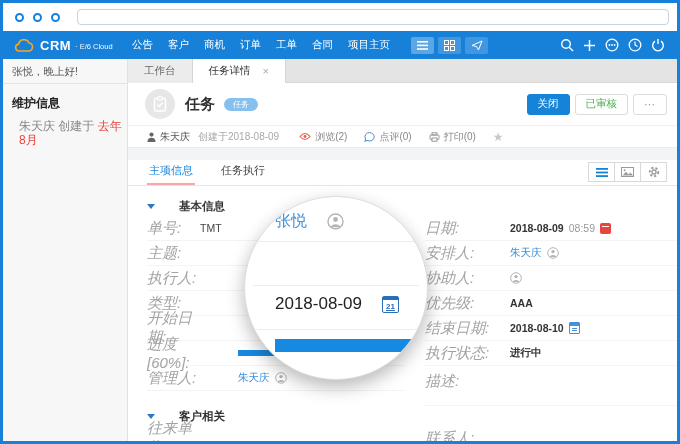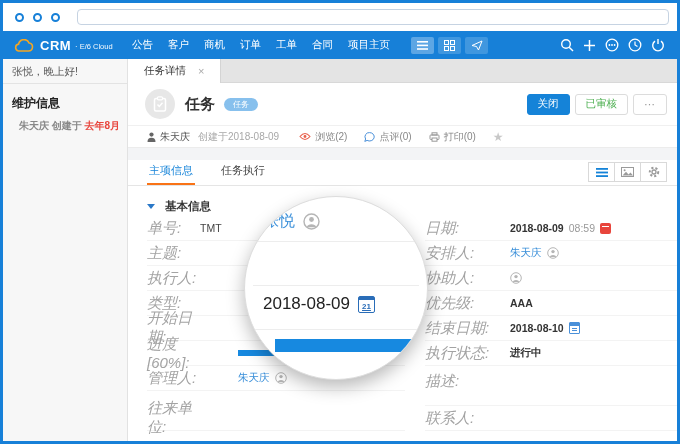--- a/index.html
+++ b/index.html
@@ -27,21 +27,21 @@
   .tool-btn.active { background:rgba(255,255,255,.3); }
   .nav-right { margin-left:auto; display:flex; align-items:center; gap:9px; }
   .nav-right svg { cursor:pointer; }
 
   
   .body { display:flex; height:382px; }
   .sidebar { width:125px; background:#f7f7f7; border-right:1px solid #e2e2e2; flex-shrink:0; }
   .greeting { height:25px; line-height:25px; padding-left:9px; font-size:10.5px; color:#555;
               border-bottom:1px solid #e3e3e3; }
   .side-title { margin:11px 0 2px 9px; font-size:12px; font-weight:bold; color:#222; }
-  .side-line { margin:7px 0 0 16px; font-size:10px; color:#888; line-height:14px;font-weight:bold; }
+  .side-line { margin:7px 0 0 16px; font-size:12px; color:#888; line-height:14px; }
   .side-line .hl { color:#e8453c; }
 
   .main { flex:1; display:flex; flex-direction:column; background:#fff; min-width:0; }
 
   
   .tabbar { height:24px; background:#e4e4e4; display:flex; border-bottom:1px solid #d8d8d8; flex-shrink:0; }
   .tab { height:24px; display:flex; align-items:center; padding:0 16px; font-size:10.5px; color:#666;
          border-right:1px solid #d4d4d4; cursor:pointer; background:#ececec; }
   .tab.active { background:#fff; color:#333; }
   .tab-close { margin-left:12px; color:#aaa; font-size:11px; }
@@ -69,28 +69,28 @@
   .mi-views { margin-left:20px; }
   .mi { margin-left:17px; }
   .meta-star { margin-left:17px; color:#c8c8c8; font-size:12px; cursor:pointer; }
 
   .graystrip { height:12px; background:#f3f4f6; flex-shrink:0; }
 
   
   .subtab-bar { height:26px; display:flex; align-items:flex-end; padding-left:19px;
                 border-bottom:1px solid #e5e5e5; flex-shrink:0; }
   .subtab { font-size:11px; color:#444; padding:0 2px 7px; margin-right:24px; cursor:pointer; }
-  .subtab.active { color:#1583d8; border-bottom:2px solid #f97316; padding-bottom:5px; }
+  .subtab.active { color:#1583d8; border-bottom:2px solid #fca5a5; padding-bottom:5px; }
   .view-toolbar { margin-left:auto; margin-right:10px; display:flex; margin-bottom:3px; }
   .view-btn { width:27px; height:20px; border:1px solid #d9d9d9; background:#fff; display:flex;
               align-items:center; justify-content:center; cursor:pointer; margin-left:-1px; }
 
   
   .form { flex:1; padding:10px 0 0 19px; overflow:hidden; }
-  .sec-h { height:20px; display:flex; align-items:center; gap:10px; font-size:11.5px;
+  .sec-h { height:20px; display:flex; align-items:center; gap:24px; font-size:11.5px;
            font-weight:bold; color:#333; }
   .tri { width:0; height:0; border-left:4px solid transparent; border-right:4px solid transparent;
          border-top:5px solid #2a78c8; }
   .cols { display:flex; align-items:flex-start; }
   .col-left { width:258px; flex-shrink:0; }
   .col-right { flex:1; padding-left:20px; min-width:0; }
   .row { display:flex; align-items:center; height:25px; border-bottom:1px solid #f3f3f3; }
   .row.tall { height:40px; align-items:flex-start; padding-top:6px; }
   .lbl { width:53px; flex-shrink:0; font-size:15px; color:#a3a3a3;font-style:italic; }
   .col-right .lbl { width:85px; }
@@ -104,21 +104,21 @@
   .cal-red::after { content:""; position:absolute; left:2px; right:2px; top:3px; height:1.5px; background:#fff; }
   .cal-blue { width:11px; height:12px; border:1px solid #4a90d9; border-radius:1px; position:relative; cursor:pointer; }
   .cal-blue::before { content:""; position:absolute; left:0; right:0; top:0; height:2.5px; background:#4a90d9; }
   .cal-blue::after { content:""; position:absolute; left:2px; right:2px; top:5px; height:1px;
                      background:#4a90d9; box-shadow:0 2px 0 #4a90d9; }
 
   
   .lens { position:absolute; left:241px; top:193px; width:184px; height:184px; border-radius:50%;
           background:#fff; border:1px solid #ddd; box-shadow:0 7px 18px rgba(0,0,0,.28);
           overflow:hidden; z-index:50; }
-  .lens-row { position:absolute; left:18px; display:flex; align-items:center; gap:8px; }
+  .lens-row { position:absolute; left:30px; display:flex; align-items:center; gap:20px; }
   .lens-name { top:14px; font-size:16px; color:#3a8fd9; }
   .lens-subject { top:56px; font-size:16px; color:#333; }
   .lens-date { top:97px; font-size:17px; color:#222; }
   .lens-div { position:absolute; left:8px; right:8px; height:1px; background:#ededed; }
   .lens-bar { position:absolute; left:30px; top:142px; width:170px; height:13px; background:#1789e0; }
   .lens-cal { width:17px; height:17px; border:1.5px solid #2a6db8; border-radius:2px; position:relative;
               display:flex; align-items:flex-end; justify-content:center; }
   .lens-cal::before { content:""; position:absolute; left:0; right:0; top:0; height:3px; background:#2a6db8; }
   .lens-cal span { font-size:8px; font-weight:bold; color:#2a6db8; line-height:11px;text-decoration:underline; }
 </style>
@@ -205,20 +205,23 @@
       <div class="greeting">张悦，晚上好!</div>
       <div class="side-title">维护信息</div>
       <div class="side-line">
         <span>朱天庆 创建于 </span><span class="hl">去年8月</span>
       </div>
     </aside>
 
     <main class="main">
 
       <div class="tabbar">
+        <div class="tab">
+          <span>工作台</span>
+        </div>
         <div class="tab active">
           <span>任务详情</span>
           <span class="tab-close">×</span>
         </div>
       </div>
 
       <div class="task-header">
         <div class="task-avatar">
           <svg width="14" height="16" viewBox="0 0 14 16">
             <rect x="1.5" y="2.5" width="11" height="12.5" rx="1.5" fill="none" stroke="#fff" stroke-width="1.5"></rect>
@@ -389,20 +392,24 @@
               <span class="lbl">执行状态:</span>
               <span class="val val-strong">进行中</span>
             </div>
             <div class="row tall">
               <span class="lbl">描述:</span>
               <span class="val"></span>
             </div>
           </div>
         </div>
 
+        <div class="sec-h">
+          <span class="tri"></span>
+          <span>客户相关</span>
+        </div>
 
         <div class="cols">
           <div class="col-left">
             <div class="row">
               <span class="lbl">往来单位:</span>
               <span class="val"></span>
             </div>
           </div>
           <div class="col-right">
             <div class="row">

